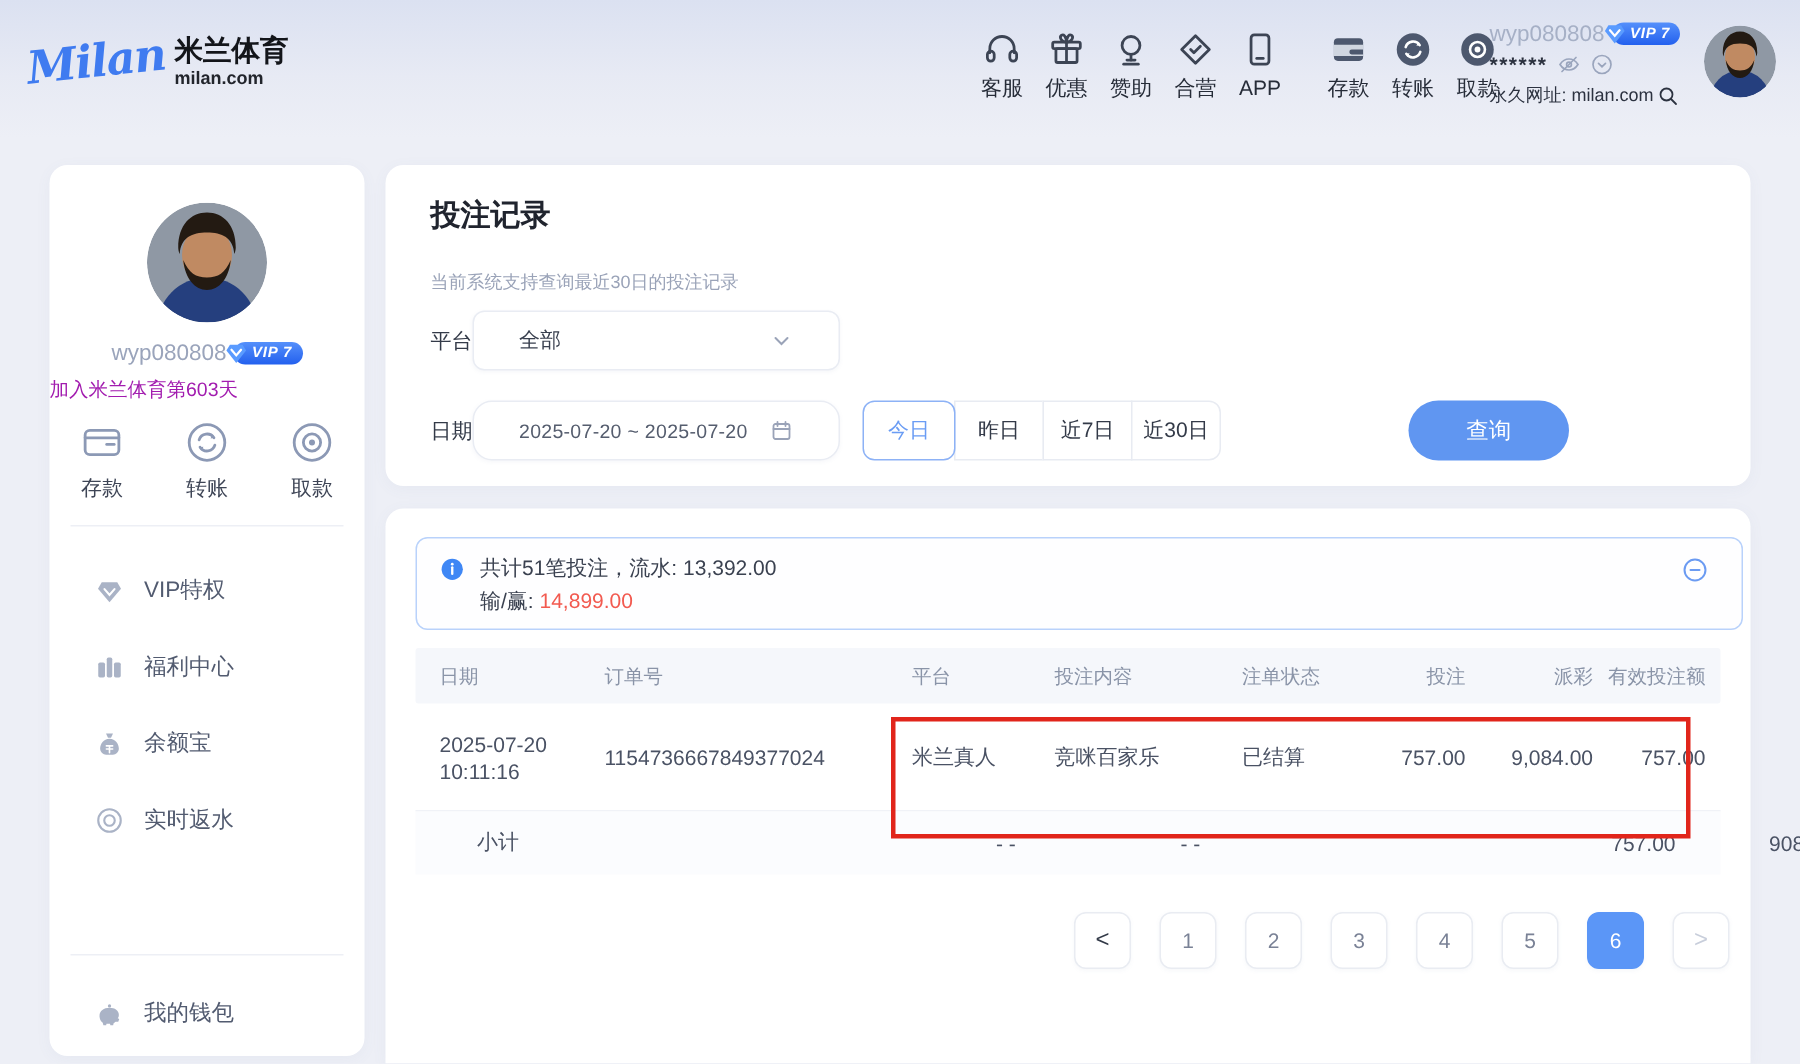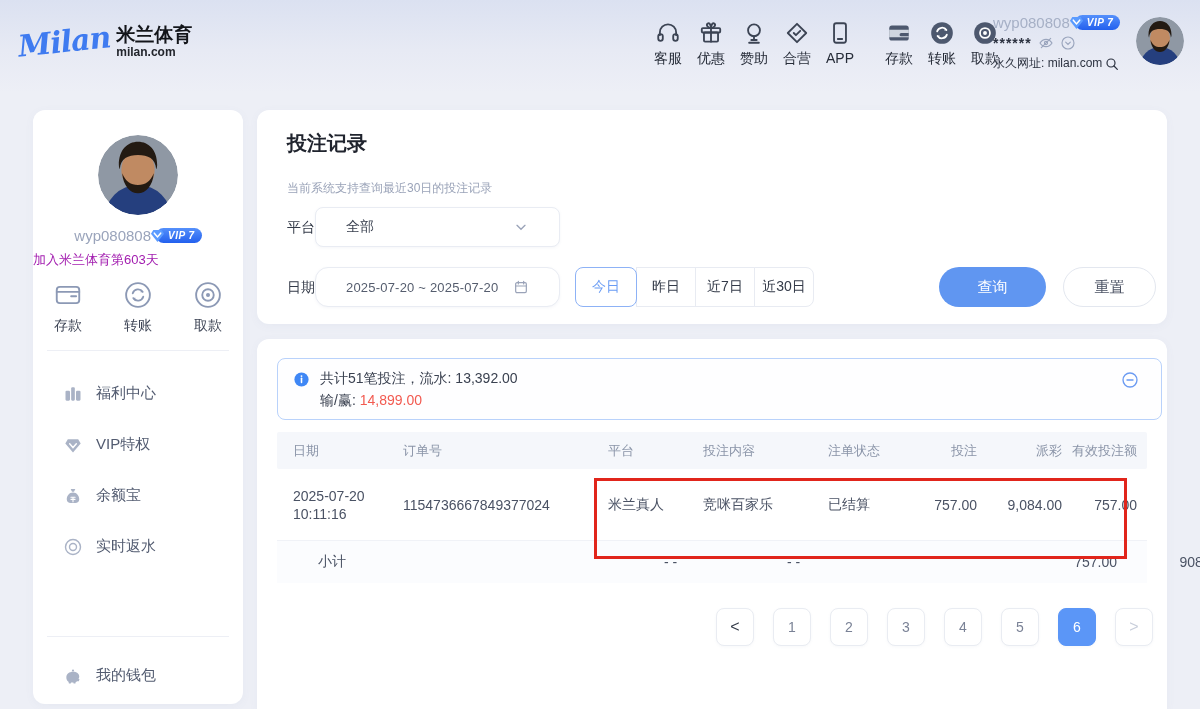--- a/index.html
+++ b/index.html
@@ -329,36 +329,36 @@
           </span>
         <span class="albl">取款</span>
       </div>
     </div>
 
     <div class="sb-divider" style="top:240px"></div>
 
     <div class="sb-menu">
       <div class="sb-item">
         <span class="micon">
+          <svg class="ic" viewBox="0 0 24 24">
+            <path d="M12 21 2.8 10.2 5.8 5h12.4l3 5.2z" fill="currentColor"></path>
+            <path d="m8 10.5 4 4.6 4-4.6" fill="none" stroke="#fff" stroke-width="1.7" stroke-linecap="round"></path>
+          </svg>
+          </span>
+        <span class="mlbl">VIP特权</span>
+      </div>
+      <div class="sb-item">
+        <span class="micon">
           <svg class="ic" viewBox="0 0 24 24" fill="currentColor">
             <rect x="9.8" y="4" width="4.4" height="16" rx="1.4"></rect>
             <rect x="3" y="8" width="5.4" height="12" rx="1.4"></rect>
             <rect x="15.6" y="8" width="5.4" height="12" rx="1.4"></rect>
           </svg>
           </span>
         <span class="mlbl">福利中心</span>
-      </div>
-      <div class="sb-item">
-        <span class="micon">
-          <svg class="ic" viewBox="0 0 24 24">
-            <path d="M12 21 2.8 10.2 5.8 5h12.4l3 5.2z" fill="currentColor"></path>
-            <path d="m8 10.5 4 4.6 4-4.6" fill="none" stroke="#fff" stroke-width="1.7" stroke-linecap="round"></path>
-          </svg>
-          </span>
-        <span class="mlbl">VIP特权</span>
       </div>
       <div class="sb-item">
         <span class="micon">
           <svg class="ic" viewBox="0 0 24 24" fill="currentColor">
             <path d="M9.2 3.5h5.6L13.2 7h-2.4z"></path>
             <path d="M12 7.8c4.8 0 7.5 4.2 7.5 8.2a4.8 4.8 0 0 1-4.8 4.5H9.3A4.8 4.8 0 0 1 4.5 16c0-4 2.7-8.2 7.5-8.2z"></path>
             <path d="M9.5 13.5h5M9.5 16h5M12 13.5V19" stroke="#fff" stroke-width="1.3" fill="none" stroke-linecap="round"></path>
           </svg>
           </span>
         <span class="mlbl">余额宝</span>
@@ -415,21 +415,20 @@
     </div>
 
     <div class="rangegroup">
       <button class="range-btn active">今日</button>
       <button class="range-btn">昨日</button>
       <button class="range-btn">近7日</button>
       <button class="range-btn">近30日</button>
     </div>
 
     <button class="btn btn-search">查询</button>
-    <button class="btn btn-reset">重置</button>
   </section>
 
   <section class="card table-card">
     <div class="summary">
       <span class="sum-info">
         <svg class="ic" viewBox="0 0 24 24">
           <circle cx="12" cy="12" r="10" fill="#3f87f5"></circle>
           <path d="M12 10.2v6" stroke="#fff" stroke-width="2.2" stroke-linecap="round"></path>
           <circle cx="12" cy="7.2" r="1.3" fill="#fff"></circle>
         </svg>

